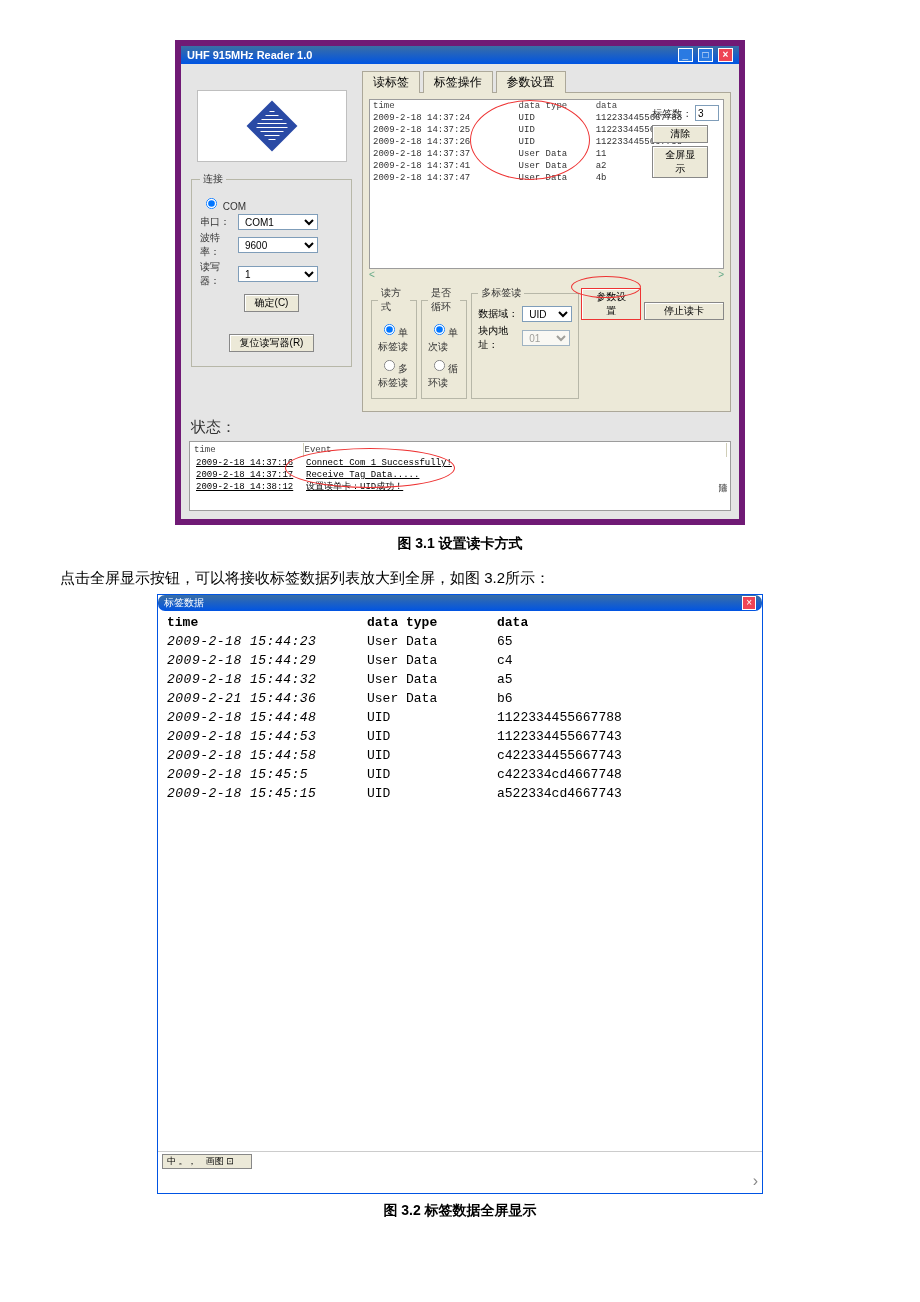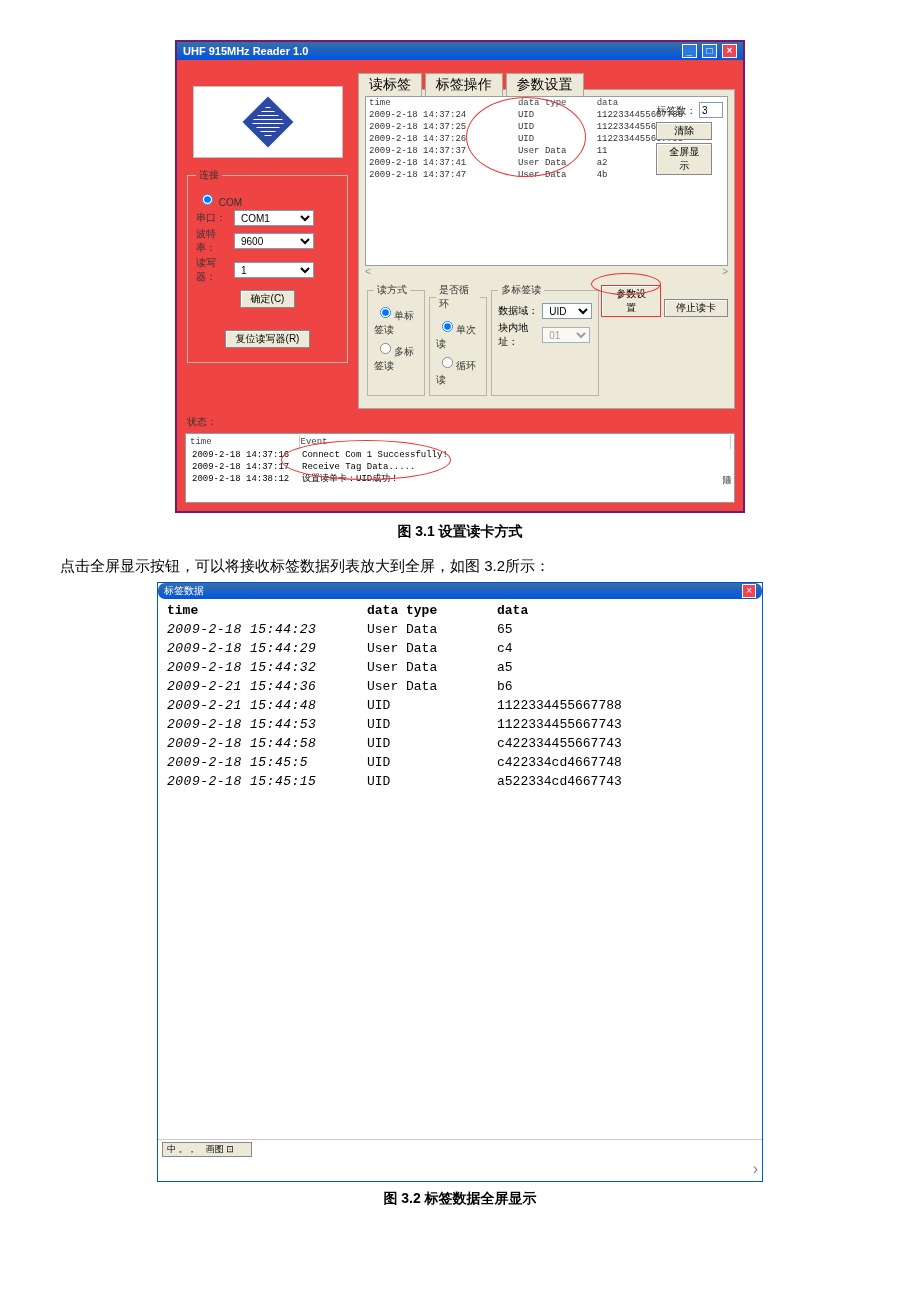--- a/index.html
+++ b/index.html
@@ -7,22 +7,22 @@
     margin: 0;
     padding: 40px 60px;
     font-family: "Microsoft YaHei", SimSun, Arial, sans-serif;
     font-size: 12px;
     background: #fff;
     color: #000;
   }
   .window {
     width: 570px;
     margin: 0 auto 10px auto;
-    border: 2px solid #701a75;
-    background: #ef4444;
+    border: 6px solid #701a75;
+    background: #e5e5e5;
   }
   .titlebar {
     background: linear-gradient(#3a6ea5,#0054e3);
     color: #fff;
     font-weight: bold;
     padding: 2px 6px;
     font-size: 11px;
     display: flex;
     align-items: center;
     justify-content: space-between;
@@ -61,51 +61,51 @@
   }
   select { width:80px; }
   .xp-button {
     font-size:10px; padding:1px 10px; background:#ece9d8;
     border:1px solid #888; border-radius:0;
     box-shadow: inset 1px 1px 0 #fff;
     cursor:pointer;
   }
   .tabs-row span {
     display:inline-block; padding:2px 10px; border:1px solid #aca899;
-    border-bottom:none; background:#ece9d8; font-size:14px; position:relative; top:7px;
+    border-bottom:none; background:#ece9d8; font-size:12px; position:relative; top:1px;
   }
   .tabs-row span.active { background:#ece9d8; font-weight:normal; z-index:2; }
   .tabs-box { border:1px solid #aca899; padding:6px; background:#ece9d8; }
   .grid1 {
     height:170px; background:#fff; border:1px solid #9c9c9c;
     font-family:"SimSun","Courier New",monospace; font-size:9px;
     overflow:hidden; position:relative; line-height:12px; color:#333;
   }
   .grid1 table { border-collapse:collapse; width:100%; }
   .grid1 th, .grid1 td { text-align:left; padding:0 3px; white-space:nowrap; }
   .grid1 th { color:#555; font-weight:normal; }
   .grid1 th + th, .grid1 td + td { border-left:0; }
   .grid1 .hdr td, .grid1 .hdr th { color:#444; }
   .side-buttons { position:absolute; right:5px; top:6px; text-align:right; font-size:10px; color:#333; }
   .side-buttons .lblcount { margin-bottom:4px; }
   .side-buttons button { display:block; margin:3px 0; width:56px; }
   .option-row { display:flex; gap:0; }
   .option-row fieldset { flex:1; padding:4px 6px 6px;}
   .radio-line { margin:2px 0; color:#333; }
   .radio-line input { margin-right:2px; transform:scale(0.85); }
-  .status-row { margin-top:6px; font-size:10px; color:#333; padding:0 2px;}
+  .status-row { margin-top:6px; font-size:15px; color:#333; padding:0 2px;}
   .event-grid {
     margin-top:4px; border:1px solid #9c9c9c; background:#fff;
     font-family:"SimSun","Courier New",monospace; font-size:9px;
     height:70px; overflow:hidden; padding:1px 3px; line-height:12px;
     position:relative;
   }
   .event-grid table{border-collapse:collapse;width:100%;}
   .event-grid th{font-weight:normal;text-align:left;color:#444;padding-right:30px;border-right:1px solid #d0ceb8;}
-  .event-grid td{padding:0 3px;white-space:nowrap;}
+  .event-grid td{padding:0 3px;white-space:nowrap;text-decoration:underline;}
   .circle-note {
     position:absolute; border:1px solid #e33; border-radius:50%;
     pointer-events:none;
   }
   .caption {
     text-align:center; font-size:14px; margin:8px 0 16px;
   }
   .paragraph { font-size:15px; margin:6px 0; text-indent:0; }
 
   
@@ -262,21 +262,21 @@
                 <span style="width:44px">数据域：</span>
                 <select style="width:50px"><option>UID</option></select>
               </div>
               <div class="row" style="margin:2px 0">
                 <span style="width:44px">块内地址：</span>
                 <select style="width:48px" disabled=""><option>01</option></select>
               </div>
             </fieldset>
             <div style="padding-top:8px">
               <button class="xp-button" style="border-color:#e33;width:60px">参数设置</button>
-              <button class="xp-button" style="margin-top:6px;width:64px">停止读卡</button>
+              <button class="xp-button" style="margin-top:6px;width:80px">停止读卡</button>
               <div class="circle-note" style="position:relative;left:-10px;top:-44px;width:70px;height:22px"></div>
             </div>
           </div>
         </div>
       </div>
     </div>
 
     <div class="status-row"><span>状态：</span></div>
 
     <div class="event-grid">
@@ -343,21 +343,21 @@
             <td class="ts">2009-2-18 15:44:32</td>
             <td>User Data</td>
             <td>a5</td>
           </tr>
           <tr>
             <td class="ts">2009-2-21 15:44:36</td>
             <td>User Data</td>
             <td>b6</td>
           </tr>
           <tr>
-            <td class="ts">2009-2-21 15:44:48</td>
+            <td class="ts">2009-2-18 15:44:48</td>
             <td>UID</td>
             <td>1122334455667788</td>
           </tr>
           <tr>
             <td class="ts">2009-2-18 15:44:53</td>
             <td>UID</td>
             <td>1122334455667743</td>
           </tr>
           <tr>
             <td class="ts">2009-2-18 15:44:58</td>

